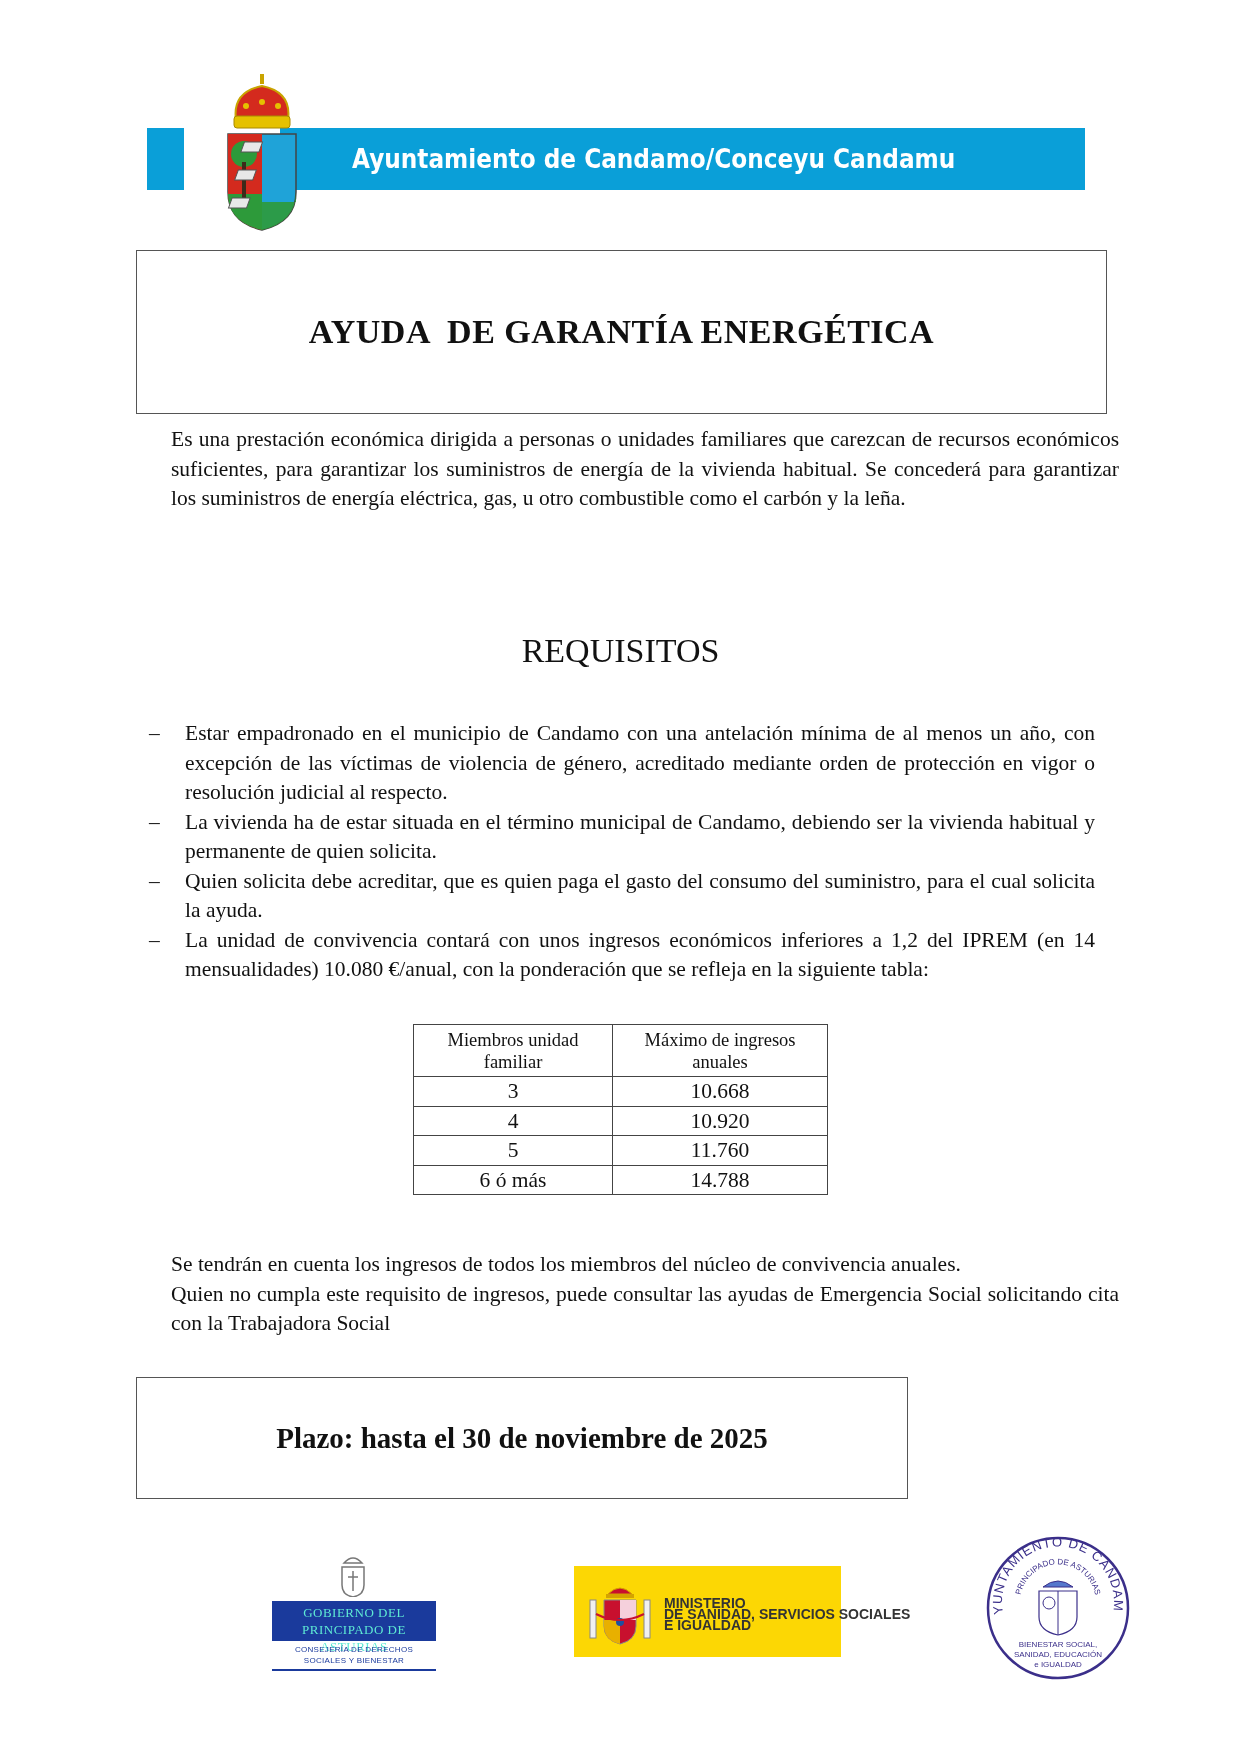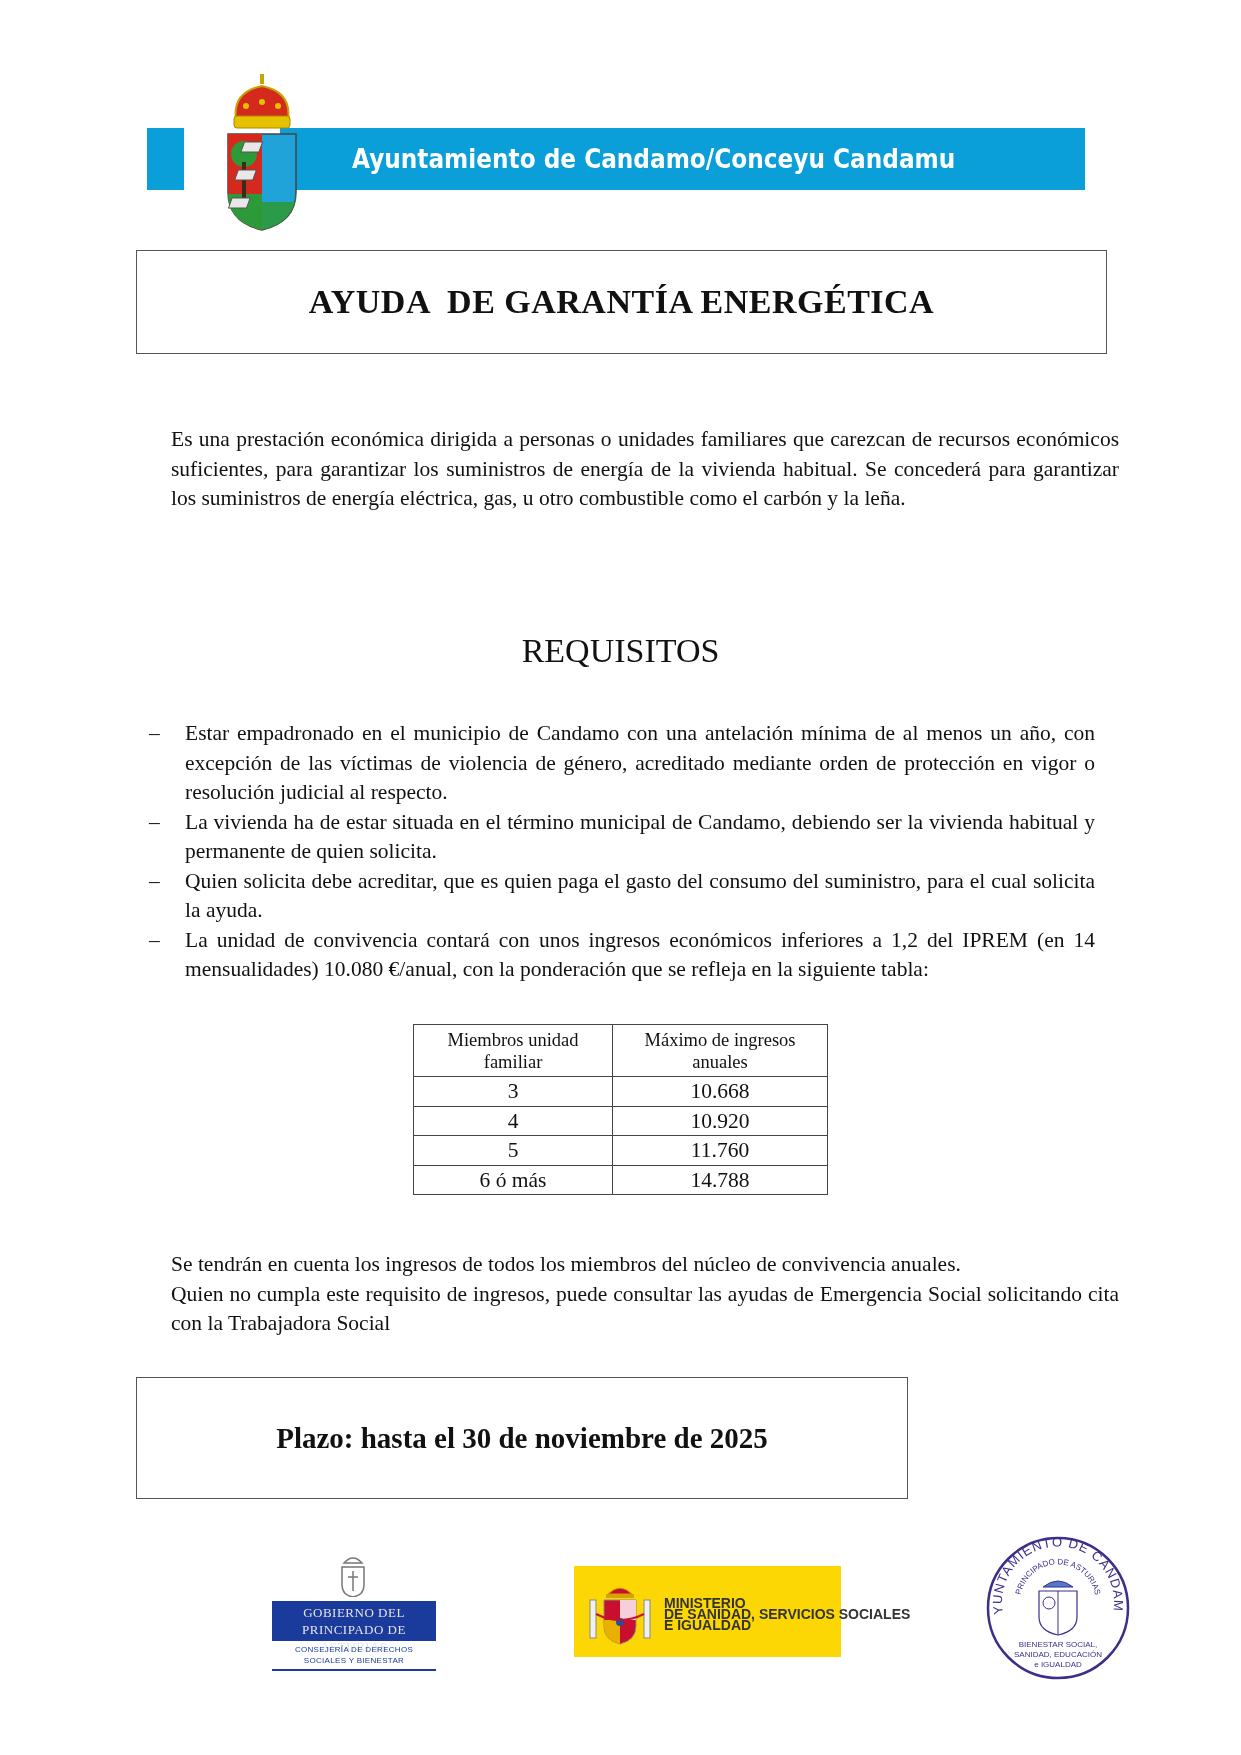--- a/index.html
+++ b/index.html
@@ -9,21 +9,21 @@
 
   
   .banner { left: 147px; top: 128px; width: 938px; height: 62px; background: #0a9fd8; }
   .banner-gap { left: 184px; top: 128px; width: 96px; height: 62px; background: #ffffff; }
   .banner-text { left: 352px; top: 128px; height: 62px; line-height: 62px; color: #ffffff;
                  font-family: "DejaVu Sans", sans-serif; font-size: 27px; letter-spacing: 0px; font-weight: 600;
                  transform: scaleX(0.86); transform-origin: left center; white-space: nowrap; }
   .crest { left: 222px; top: 72px; width: 80px; height: 160px; }
 
   
-  .title-box { left: 136px; top: 250px; width: 971px; height: 104px; border: 1.5px solid #555;
+  .title-box { left: 136px; top: 250px; width: 971px; height: 164px; border: 1.5px solid #555;
                box-sizing: border-box; display: flex; align-items: center; justify-content: center; }
   .title { font-size: 34px; font-weight: bold; letter-spacing: 0.5px; white-space: pre; }
 
   .para { left: 147px; width: 948px; font-size: 21.5px; line-height: 29.5px; text-align: justify; margin-left: 24px; }
   .para p { margin: 0; }
   .req-title { left: 0; width: 1241px; top: 632px; text-align: center; font-size: 34px; }
 
   .list { left: 147px; top: 719px; width: 948px; font-size: 21.5px; line-height: 29.5px; margin: 0; padding: 0; list-style: none; }
   .list li { position: relative; padding-left: 38px; text-align: justify; }
   .list li .dash { position: absolute; left: 2px; top: 0; }
@@ -35,21 +35,21 @@
 
   .closing { top: 1250px; }
 
   .deadline-box { left: 136px; top: 1377px; width: 772px; height: 122px; border: 1.5px solid #555;
                   box-sizing: border-box; display: flex; align-items: center; justify-content: center; }
   .deadline { font-size: 29px; font-weight: bold; }
 
   
   .asturias { left: 272px; top: 1553px; width: 164px; height: 120px; }
   .ast-blue { position: absolute; left: 0; top: 48px; width: 164px; height: 40px; background: #1a3a9c;
-              color: #e5e5e5; text-align: center; font-family: "Liberation Serif", serif; font-size: 13px; line-height: 17px; padding-top: 3px; box-sizing: border-box; letter-spacing: 0.5px; }
+              color: #5eead4; text-align: center; font-family: "Liberation Serif", serif; font-size: 13px; line-height: 17px; padding-top: 3px; box-sizing: border-box; letter-spacing: 0.5px; }
   .ast-sub { position: absolute; left: 0; top: 91px; width: 164px; text-align: center; color: #1a3a9c;
              font-family: "Liberation Sans", sans-serif; font-size: 8px; line-height: 11px; letter-spacing: 0.3px; }
   .ast-line { position: absolute; left: 0; top: 116px; width: 164px; height: 2px; background: #1a3a9c; }
   .ast-crest { position: absolute; left: 66px; top: 0; width: 30px; height: 44px; }
 
   .ministerio { left: 574px; top: 1566px; width: 267px; height: 91px; background: #fcd704; }
   .min-text { position: absolute; left: 90px; top: 32px; font-family: "Liberation Sans", sans-serif;
               font-size: 14px; line-height: 11px; color: #333; white-space: nowrap; font-weight: bold; }
   .min-crest { position: absolute; left: 12px; top: 12px; width: 68px; height: 68px; }
 

